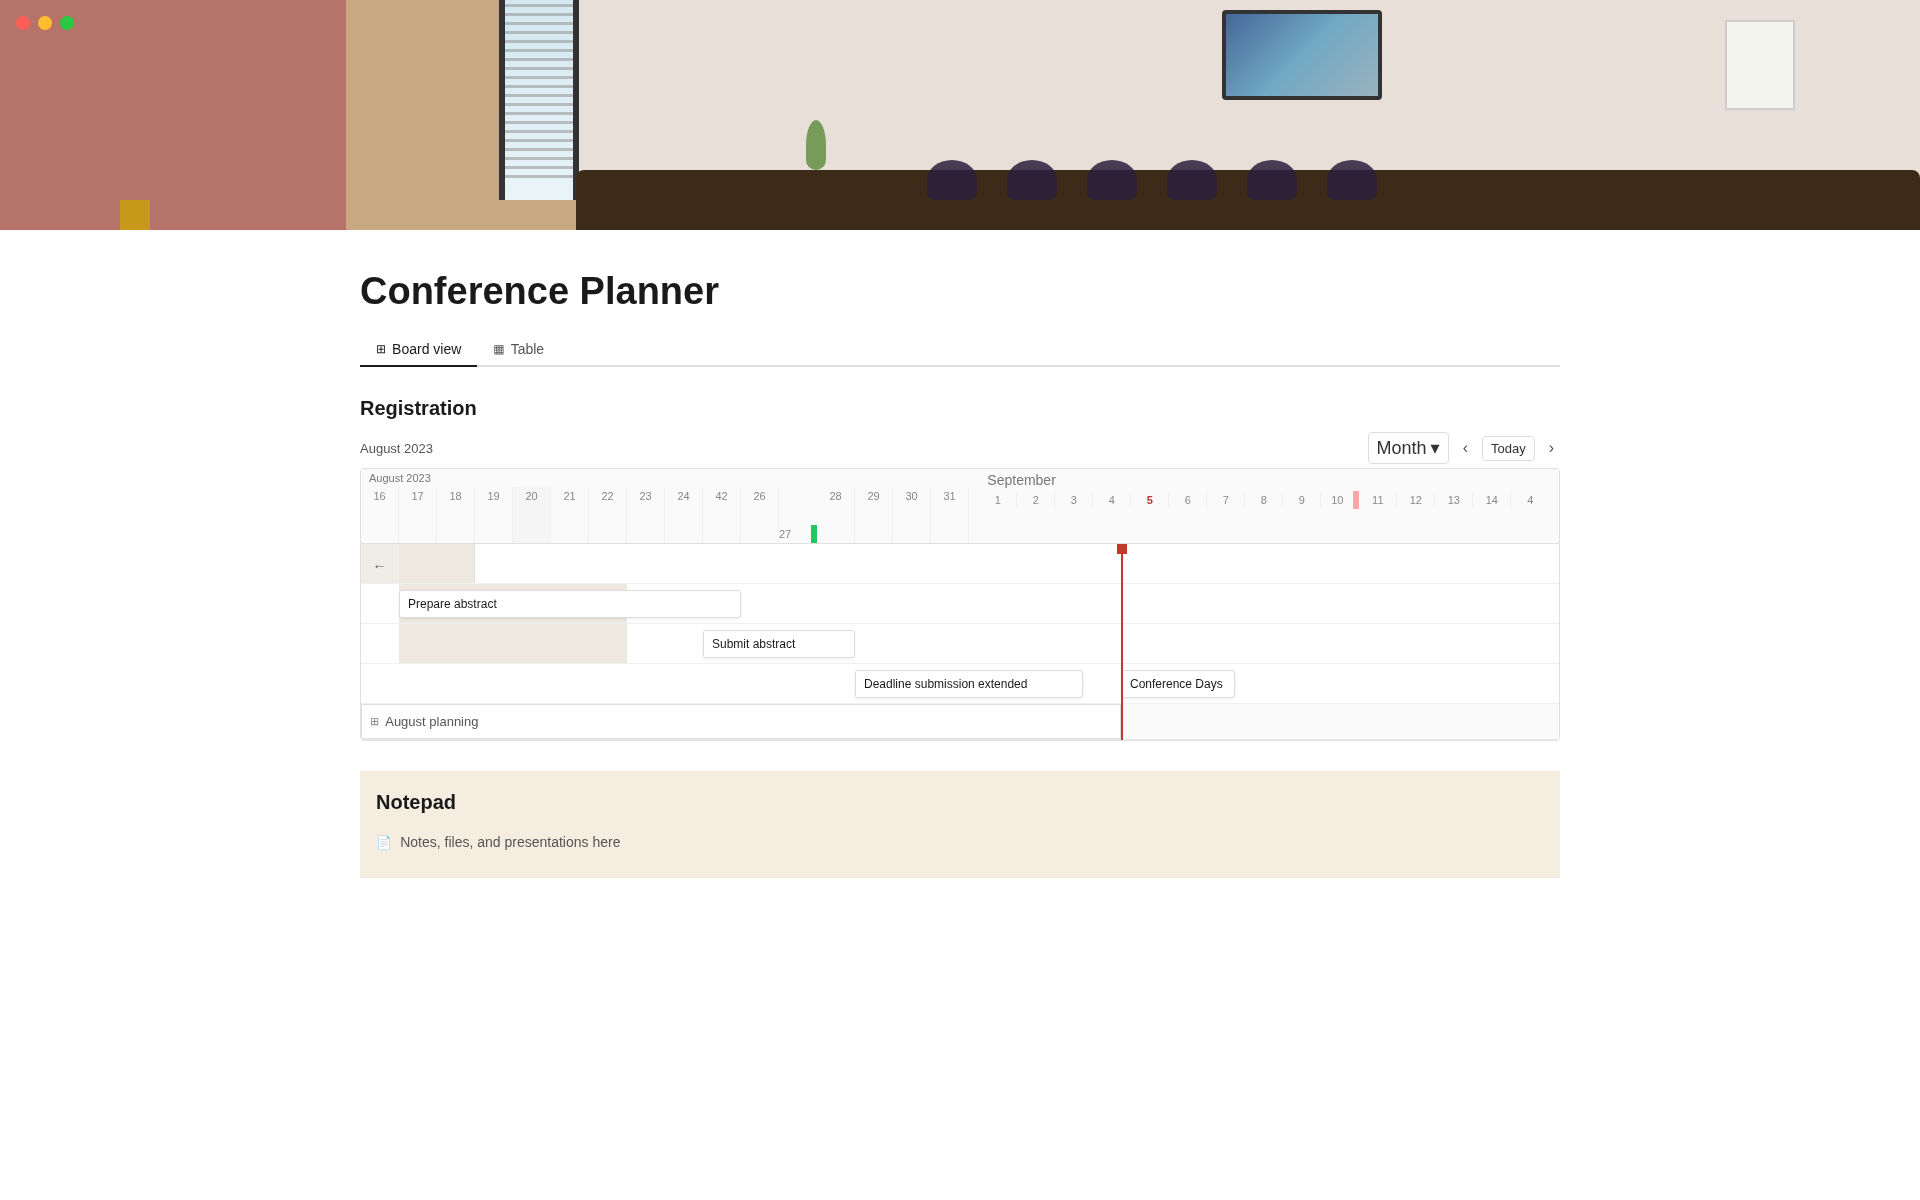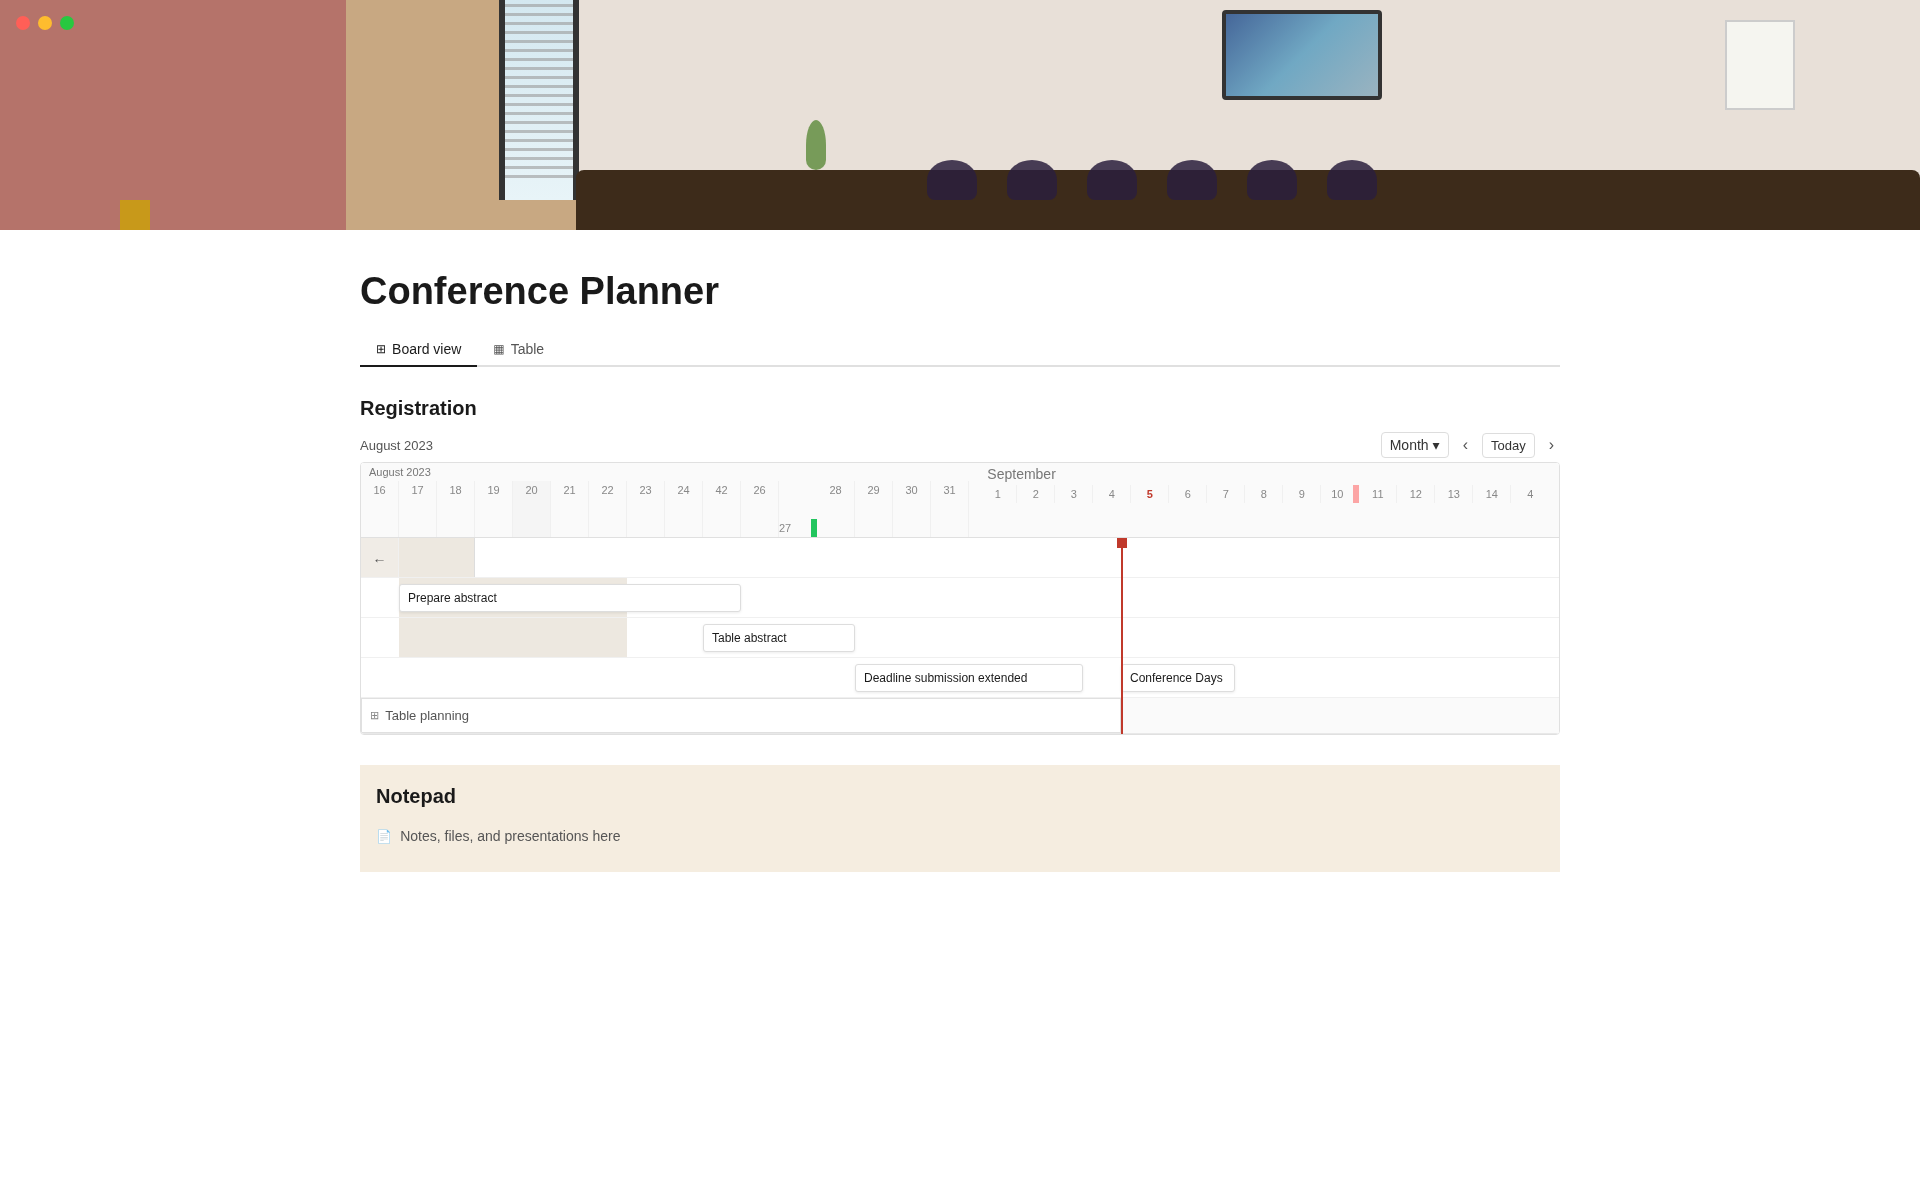--- a/index.html
+++ b/index.html
@@ -88,21 +88,21 @@
 
     
     .section-title { font-size: 20px; font-weight: 700; color: #1a1a1a; margin-bottom: 12px; }
 
     
     .timeline-container {
       border: 1px solid #e0e0e0; border-radius: 4px; overflow: hidden; margin-bottom: 30px;
     }
     .month-selector {
       display: flex; align-items: center; gap: 4px; cursor: pointer;
-      font-size: 14px; color: #333; padding: 4px 8px; border: 1px solid #ddd; border-radius: 4px;
+      font-size: 18px; color: #333; padding: 4px 8px; border: 1px solid #ddd; border-radius: 4px;
     }
     .nav-btn { background: none; border: none; cursor: pointer; font-size: 16px; color: #555; padding: 2px 6px; }
     .today-btn { font-size: 13px; color: #333; padding: 4px 8px; border: 1px solid #ddd; border-radius: 4px; cursor: pointer; background: #fff; }
 
     
     .task-bar {
       position: absolute; height: 28px; border-radius: 3px; display: flex; align-items: center;
       padding: 0 8px; font-size: 12px; color: #1a1a1a; background: #fff;
       border: 1px solid #ddd; white-space: nowrap; z-index: 5; cursor: pointer;
       box-shadow: 0 1px 3px rgba(0,0,0,0.08);
@@ -293,40 +293,40 @@
             <div class="task-bar" style="left:38px; width:342px; top:6px;">
               <span>Prepare abstract</span>
             </div>
           </div>
 
           <div style="display:flex; height:40px; border-bottom:1px solid #f0f0f0; align-items:center; position:relative;">
 
             <div style="position:absolute; left:38px; width:228px; height:100%; background:#ede8e0;"></div>
 
             <div class="task-bar" style="left:342px; width:152px; top:6px;">
-              <span>Table abstract</span>
+              <span>Submit abstract</span>
             </div>
           </div>
 
           <div style="display:flex; height:40px; border-bottom:1px solid #f0f0f0; align-items:center; position:relative;">
 
             <div class="task-bar" style="left:494px; width:228px; top:6px;">
               <span>Deadline submission extended</span>
             </div>
 
             <div class="task-bar" style="left:760px; width:114px; top:6px; background:#fff; border:1px solid #ddd;">
               <span>Conference Days</span>
             </div>
           </div>
 
           <div style="display:flex; height:36px; border-bottom:1px solid #e8e8e8; align-items:center; background:#fafafa; position:relative; cursor:pointer;">
 
             <div style="position:absolute; left:0; width:760px; height:100%; background:#fff; border:1px solid #e0e0e0; display:flex; align-items:center; padding: 0 8px;">
               <span style="font-size:11px; color:#888; margin-right:6px;">⊞</span>
-              <span style="font-size:13px; color:#555;">Table planning</span>
+              <span style="font-size:13px; color:#555;">August planning</span>
             </div>
           </div>
 
         </div>
       </div>
     </div>
   </div>
 
   <div class="notepad-section">
     <h2 class="notepad-title">Notepad</h2>

